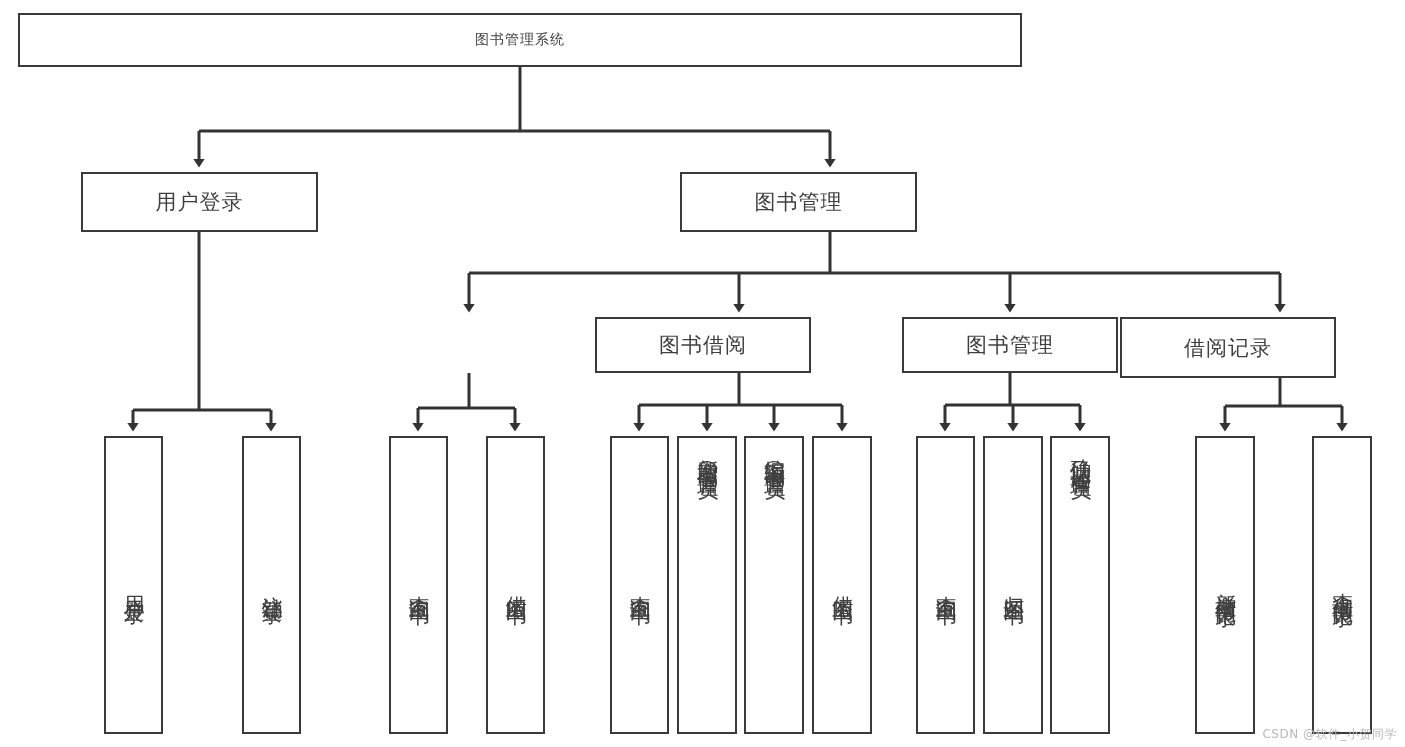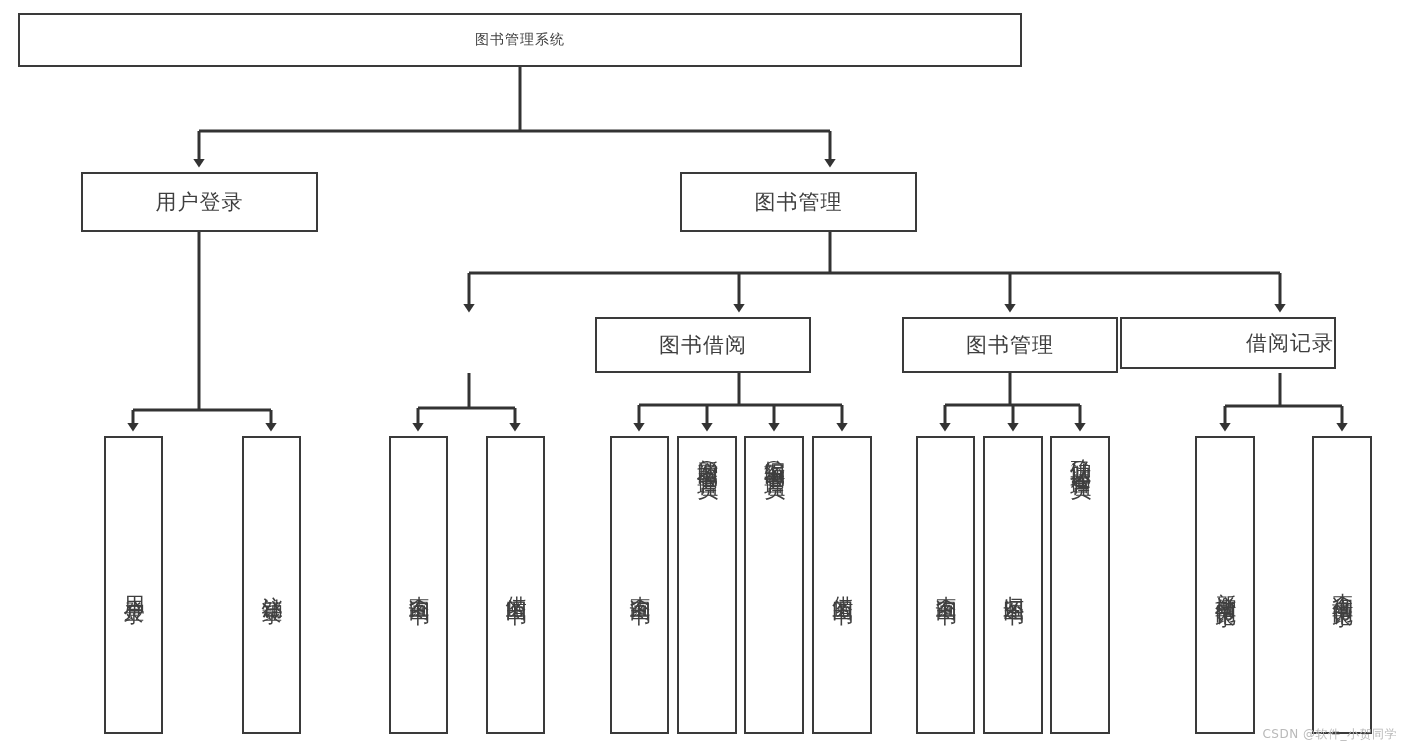--- a/index.html
+++ b/index.html
@@ -142,21 +142,21 @@
   <div class="node-box" style="left:680px; top:172px; width:237px; height:60px;">
     <span>图书管理</span>
   </div>
 
   <div class="node-box" style="left:595px; top:317px; width:216px; height:56px;">
     <span>图书借阅</span>
   </div>
   <div class="node-box" style="left:902px; top:317px; width:216px; height:56px;">
     <span>图书管理</span>
   </div>
-  <div class="node-box" style="left:1120px; top:317px; width:216px; height:52px;justify-content:flex-end;">
+  <div class="node-box" style="left:1120px; top:317px; width:216px; height:61px;">
     <span>借阅记录</span>
   </div>
 
   <div class="leaf-box" style="left:104px; top:436px; width:59px; height:298px;">
     <span class="vtext">用户登录</span>
   </div>
   <div class="leaf-box" style="left:242px; top:436px; width:59px; height:298px;">
     <span class="vtext">注销登录</span>
   </div>
 

